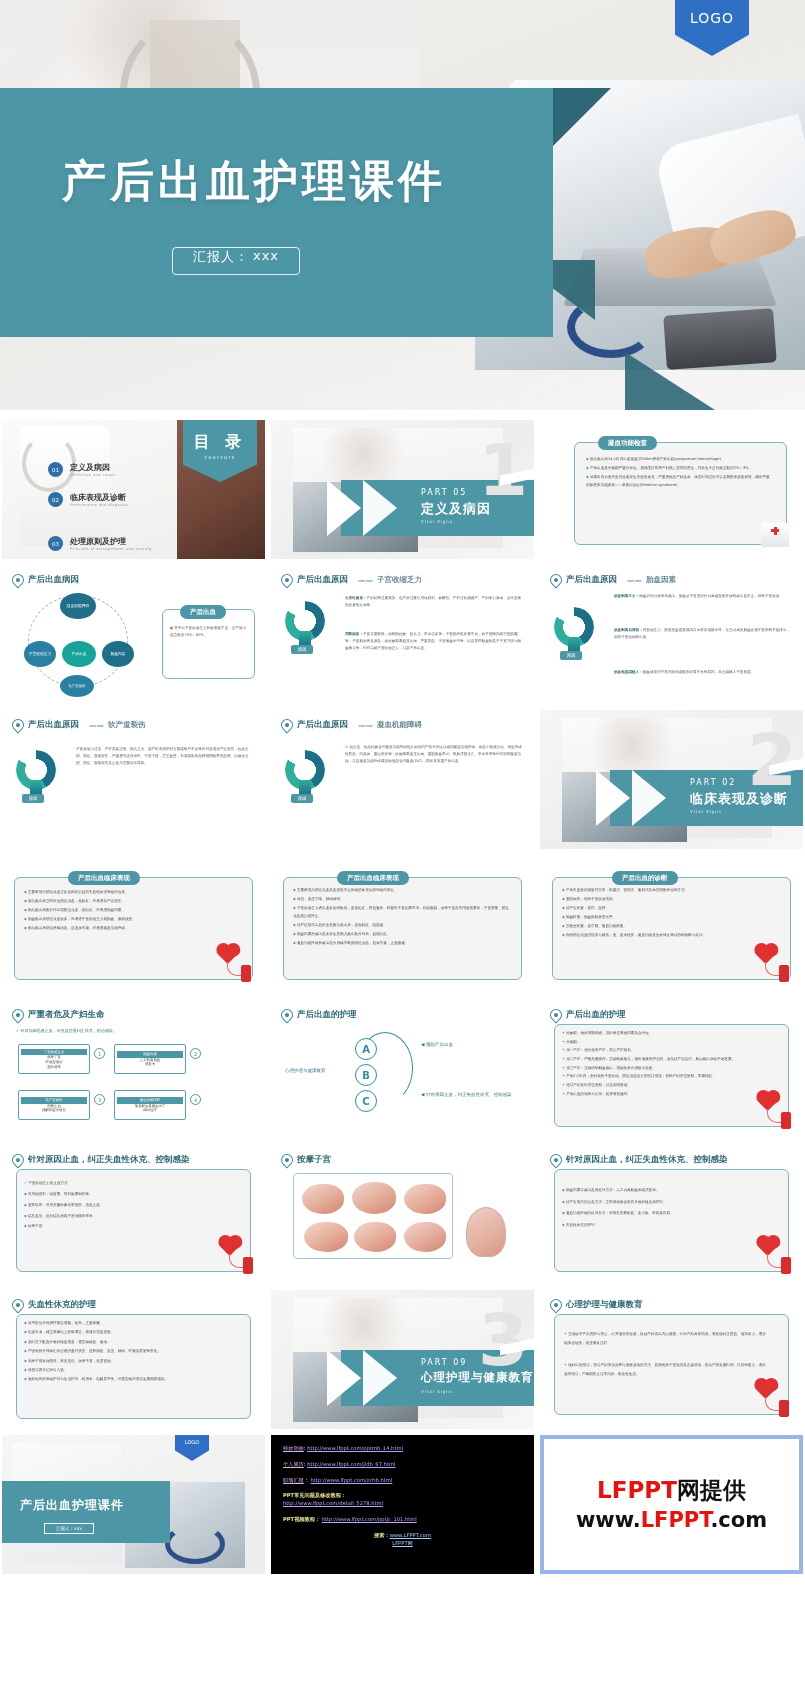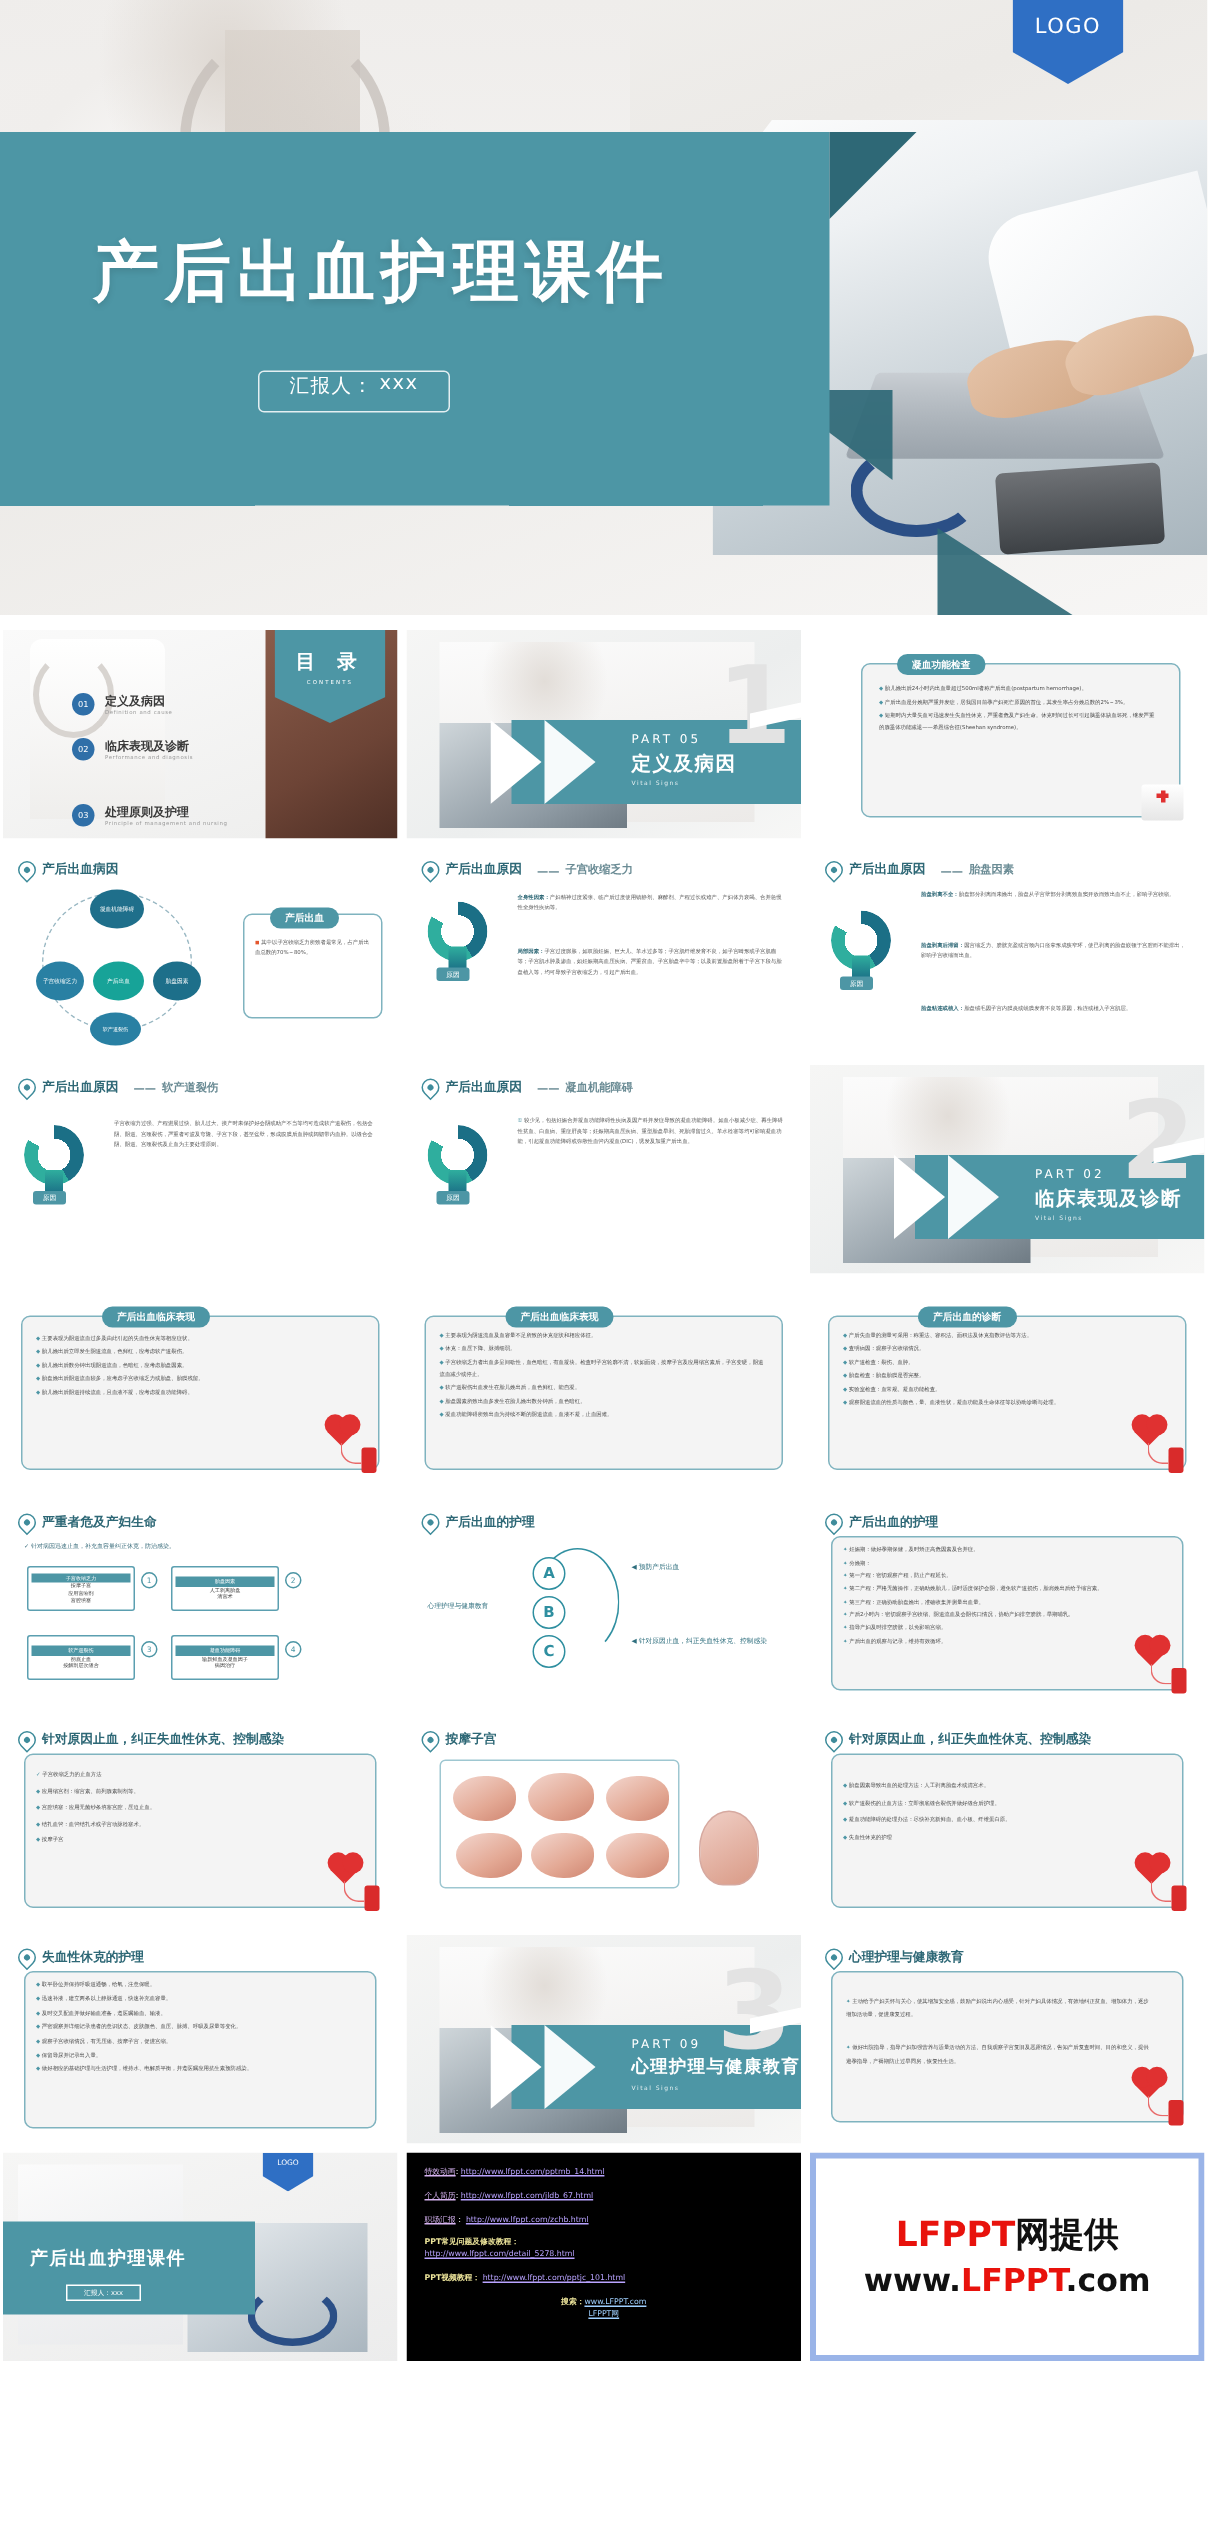--- a/index.html
+++ b/index.html
@@ -133,21 +133,21 @@
   .toc-coat { position:absolute; left:18px; top:6px; width:90px; height:120px;
       background:linear-gradient(180deg,#ffffff,#efeeec); border-radius:8px 8px 0 0; }
   .toc-sc { position:absolute; left:20px; top:14px; width:54px; height:58px;
       border:4px solid #d8d4d0; border-radius:50%; border-top-color:transparent; }
   .toc-pills { position:absolute; right:0; top:0; width:88px; height:100%;
       background:linear-gradient(150deg,#8a5c4a,#6d4436 60%,#4e2f25);
       }
   .toc-badge { position:absolute; right:8px; top:0; width:74px; height:62px; background:#4d96a5;
       clip-path:polygon(0 0,100% 0,100% 72%,50% 100%,0 72%); color:#fff;
       display:flex; flex-direction:column; align-items:center; padding-top:12px; }
-  .toc-badge b { font-size:13px; letter-spacing:5px; }
+  .toc-badge b { font-size:16px; letter-spacing:5px; }
   .toc-badge span { font-size:3.6px; letter-spacing:1.4px; margin-top:3px; }
   .toc-item { position:absolute; left:46px; display:flex; align-items:center; gap:7px; }
   .toc-no { width:15px; height:15px; border-radius:50%; background:#2f6fa8; color:#fff;
       font-size:5.5px; display:flex; align-items:center; justify-content:center; }
   .toc-cn { font-size:8px; color:#3a3a3a; font-weight:bold; }
   .toc-en { font-size:3.6px; color:#9a9a9a; letter-spacing:.4px; }
 
   
   .q-mark { position:absolute; width:46px; height:52px; }
   .q-ring { position:absolute; left:0; top:0; width:40px; height:40px; border-radius:50%;

